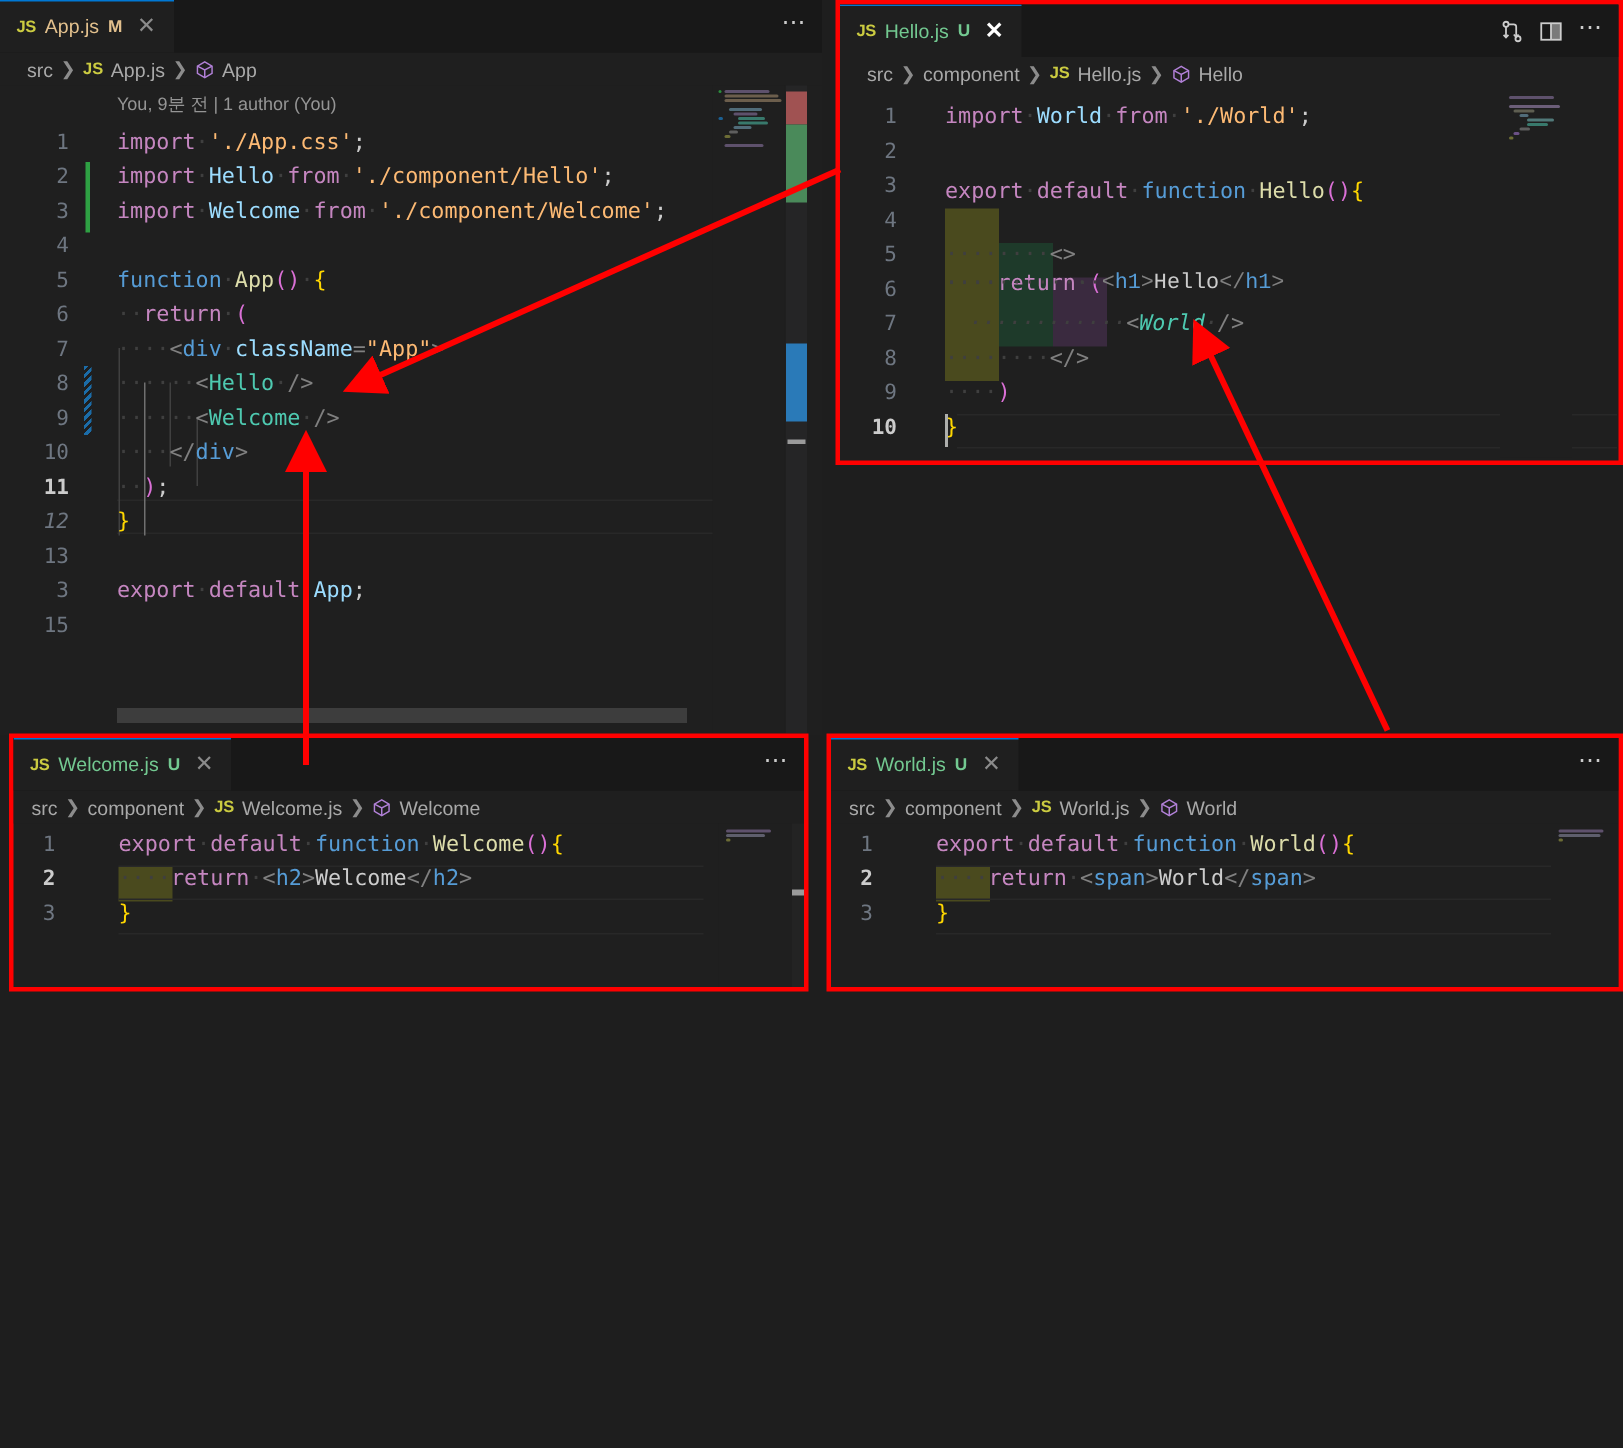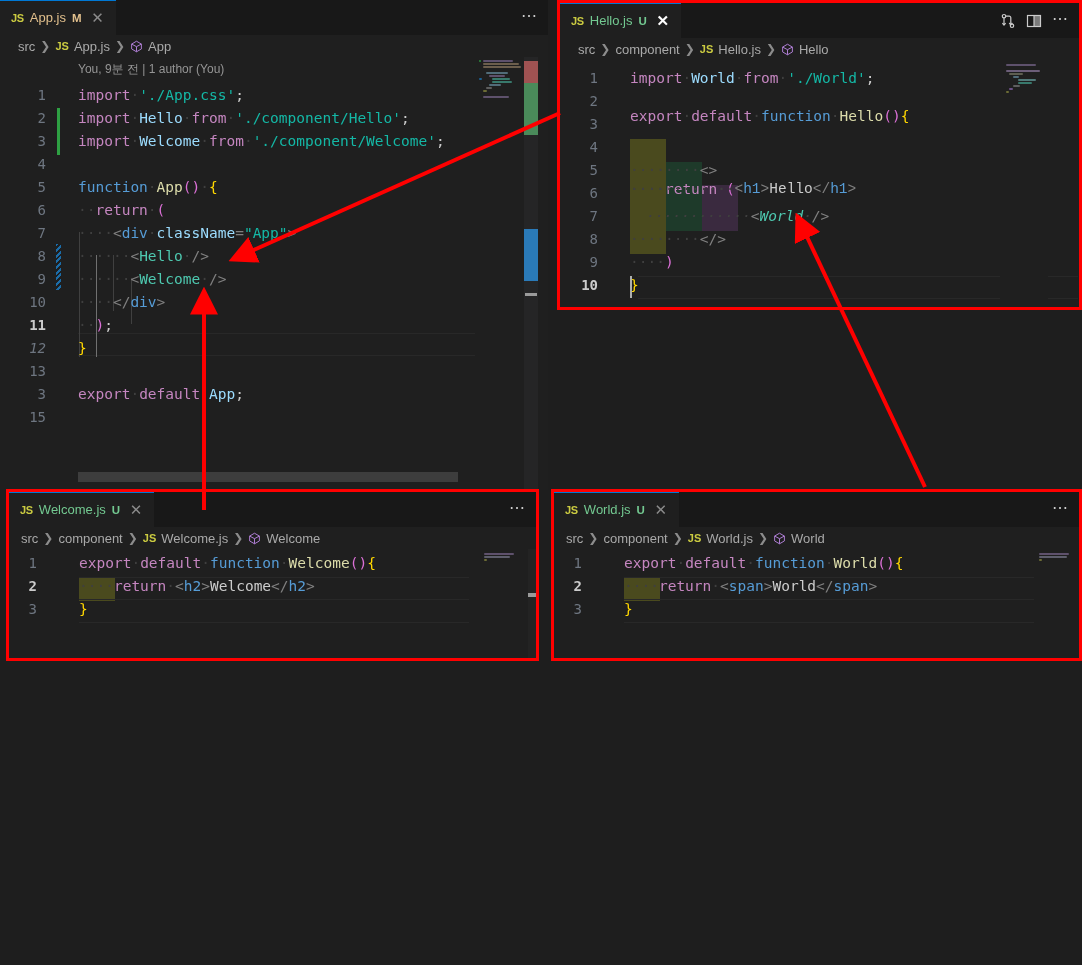--- a/index.html
+++ b/index.html
@@ -46,21 +46,21 @@
            font-family: "Liberation Sans", sans-serif; white-space: nowrap; }
   .lineno { position: absolute; width: 46px; text-align: right; color: #6e7681; font-size: 14px; }
   .lineno.cur { color: #cccccc; font-weight: bold; }
   .codeline { position: absolute; left: 78px; white-space: pre; }
 
   .cur-line-box { position: absolute; left: 78px; border-top: 1px solid #282828; border-bottom: 1px solid #282828; }
 
   
   .k  { color: #c586c0; }  
   .kb { color: #569cd6; }  
-  .s  { color: #14b8a6; text-align: right; }  
+  .s  { color: #fdba74; text-align: right; }  
   .v  { color: #9cdcfe; }  
   .f  { color: #dcdcaa; }  
   .ty { color: #4ec9b0; }  
   .p  { color: #808080; }  
   .y  { color: #ffd700; }  
   .pu { color: #da70d6; }  
   .ws { color: #3f3f3f; }  
   .txt{ color: #cccccc; }
 
   
@@ -259,21 +259,21 @@
       <div class="lineno" style="left:-8px; top:79px;">4</div>
       <div class="lineno" style="left:-8px; top:102px;">5</div>
       <div class="lineno" style="left:-8px; top:125px;">6</div>
       <div class="lineno" style="left:-8px; top:148px;">7</div>
       <div class="lineno" style="left:-8px; top:171px;">8</div>
       <div class="lineno" style="left:-8px; top:194px;">9</div>
       <div class="lineno cur" style="left:-8px; top:217px;">10</div>
 
       <div class="codeline" style="left:70px; top:10px;"><span class="k">import</span><span class="ws">·</span><span class="v">World</span><span class="ws">·</span><span class="k">from</span><span class="ws">·</span><span class="s">'./World'</span><span class="txt">;</span></div>
       <div class="codeline" style="left:70px; top:33px;"></div>
-      <div class="codeline" style="left:70px; top:48px;text-align:right;"><span class="k">export</span><span class="ws">·</span><span class="k">default</span><span class="ws">·</span><span class="kb">function</span><span class="ws">·</span><span class="f">Hello</span><span class="pu">()</span><span class="y">{</span></div>
+      <div class="codeline" style="left:70px; top:60px;text-align:right;"><span class="k">export</span><span class="ws">·</span><span class="k">default</span><span class="ws">·</span><span class="kb">function</span><span class="ws">·</span><span class="f">Hello</span><span class="pu">()</span><span class="y">{</span></div>
       <div class="codeline" style="left:70px; top:79px;margin-top:42px;"><span class="ws">····</span><span class="k">return</span><span class="ws">·</span><span class="pu">(</span></div>
       <div class="codeline" style="left:70px; top:102px;"><span class="ws">········</span><span class="p">&lt;&gt;</span></div>
       <div class="codeline" style="left:70px; top:121px;font-family:Liberation Mono, monospace;"><span class="ws">············</span><span class="p">&lt;</span><span class="kb">h1</span><span class="p">&gt;</span><span class="txt">Hello</span><span class="p">&lt;/</span><span class="kb">h1</span><span class="p">&gt;</span></div>
       <div class="codeline" style="left:86px; top:148px;font-style:italic;"><span class="ws">············</span><span class="p">&lt;</span><span class="ty">World</span><span class="ws">·</span><span class="p">/&gt;</span></div>
       <div class="codeline" style="left:70px; top:171px;"><span class="ws">········</span><span class="p">&lt;/&gt;</span></div>
       <div class="codeline" style="left:70px; top:194px;"><span class="ws">····</span><span class="pu">)</span></div>
       <div class="codeline" style="left:70px; top:217px;"><span class="y">}</span></div>
 
       <div class="cursor-caret" style="left:70px; top:216px; height:22px;"></div>
     </div>

